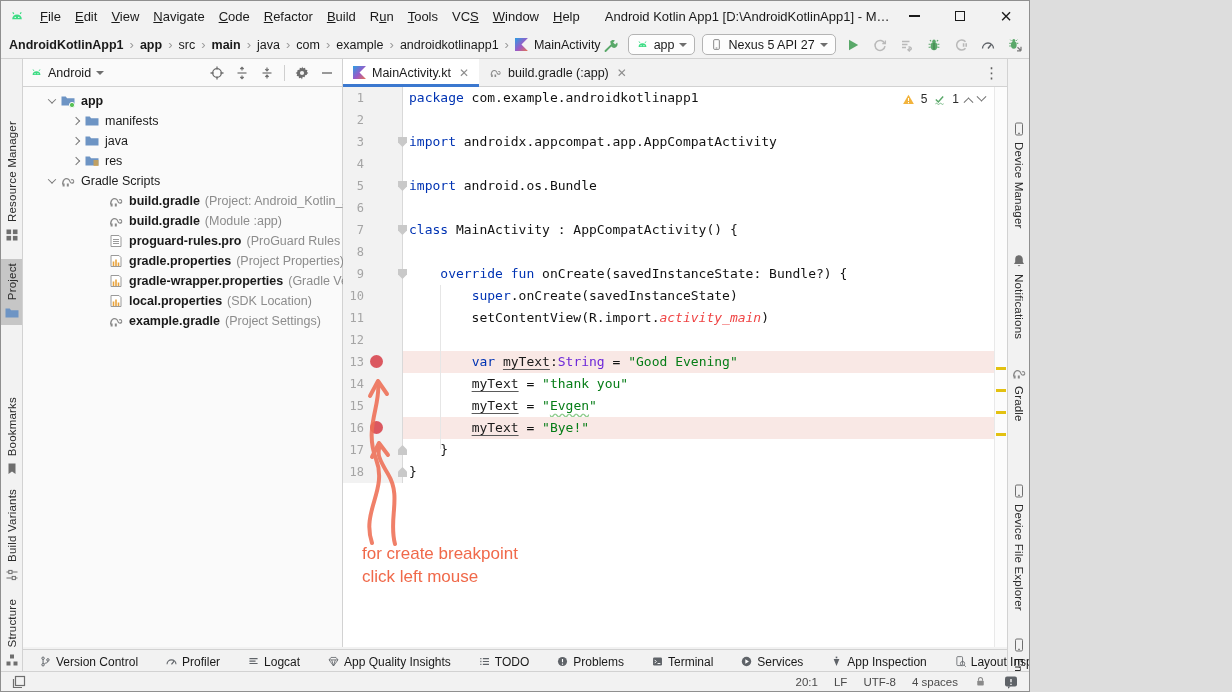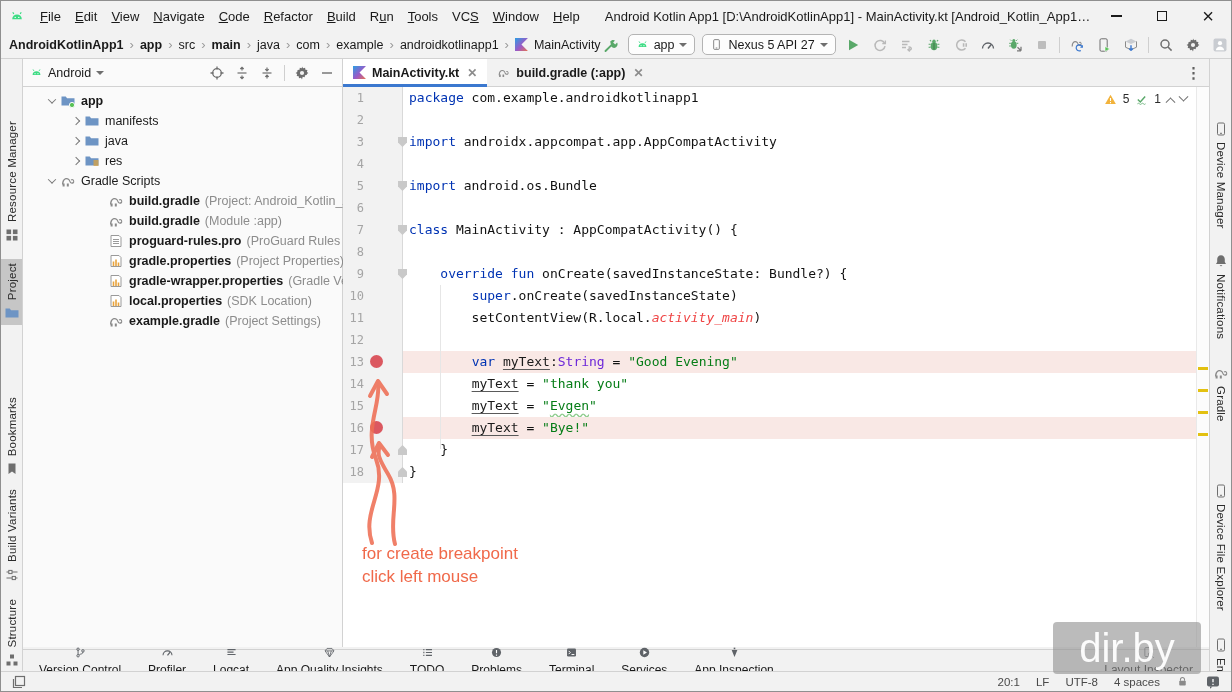--- a/index.html
+++ b/index.html
@@ -1,17 +1,17 @@
 <!DOCTYPE html>
 <html><head>
 <meta charset="utf-8">
 <style>
   html,body{margin:0;padding:0;background:#DDD;}
   *{box-sizing:border-box;}
-  .win{position:relative;width:1232px;height:692px;background:#F2F2F2;border:1px solid #8F8F8F;
+  .win{position:relative;width:1030px;height:692px;background:#F2F2F2;border:1px solid #8F8F8F;
        font-family:"Liberation Sans",sans-serif;color:#1A1A1A;overflow:hidden;}
   
   .titlebar{position:absolute;left:0;top:0;right:0;height:30px;display:flex;align-items:center;padding-left:8px;}
   .logo{width:18px;height:18px;margin-right:8px;}
   .menubar{display:flex;}
   .mitem{padding:5px 7px;font-size:13px;white-space:nowrap;}
   .wtitle{margin-left:18px;font-size:13px;white-space:nowrap;overflow:hidden;text-overflow:ellipsis;max-width:545px;}
   .winctl{margin-left:auto;display:flex;height:100%;}
   .wbtn{width:46px;height:100%;display:flex;align-items:center;justify-content:center;}
   .min-glyph{width:11px;height:2px;background:#1A1A1A;}
@@ -44,21 +44,21 @@
   .ptree{padding-top:4px;font-size:12.5px;}
   .trow{height:20px;display:flex;align-items:center;gap:5px;white-space:nowrap;}
   .trow .b{font-weight:bold;}
   .tsec{color:#8C8C8C;}
   .chv{display:inline-block;width:6px;height:6px;border-right:1.4px solid #787878;border-bottom:1.4px solid #787878;flex:0 0 auto;}
   .chv.down{transform:rotate(45deg) translate(-1px,-1px);}
   .chv.right{transform:rotate(-45deg);}
   .chvspace{width:10px;flex:0 0 10px;}
   
   .editor{position:absolute;left:342px;top:58px;right:22px;bottom:44px;background:#fff;}
-  .tabbar{height:28px;background:#F2F2F2;border-bottom:1px solid #D2D2D2;display:flex;position:relative;font-weight:bold;}
+  .tabbar{height:28px;background:#F2F2F2;border-bottom:1px solid #D2D2D2;display:flex;position:relative;}
   .tab{display:flex;align-items:center;gap:6px;padding:0 10px;font-size:12.5px;position:relative;}
   .tab.active{background:#fff;}
   .tab.active::after{content:"";position:absolute;left:0;right:0;bottom:-1px;height:3px;background:#3B78CF;}
   .tclose{color:#8C8C8C;font-size:12px;margin-left:2px;}
   .kebab{position:absolute;right:8px;top:5px;color:#5F5F5F;font-size:15px;}
   .codearea{position:absolute;top:28px;left:0;right:0;bottom:0;overflow:hidden;background:#fff;}
   .cl{height:22px;display:flex;}
   .gut{width:60px;flex:0 0 60px;background:#F2F2F2;border-right:1px solid #D9D9D9;position:relative;}
   .lnum{position:absolute;left:0;width:21px;text-align:right;font:12px/22px "DejaVu Sans Mono",monospace;color:#A5A5A5;}
   .bp{position:absolute;left:27px;top:4px;width:13px;height:13px;border-radius:50%;background:#DB5860;}
@@ -78,21 +78,21 @@
   .mark{position:absolute;right:1px;width:10px;height:3px;background:#E3C111;z-index:3;}
   .iwidget{position:absolute;top:5px;right:22px;display:flex;align-items:center;gap:6px;font-size:12px;z-index:4;color:#2B2B2B;}
   .ichv{width:7px;height:7px;border-right:1.5px solid #6E6E6E;border-bottom:1.5px solid #6E6E6E;display:inline-block;}
   .ichv.up{transform:rotate(-135deg) translate(-2px,-2px);}
   .ichv.down{transform:rotate(45deg) translate(-2px,-2px);}
   .arrows{position:absolute;left:0;top:0;width:240px;height:560px;z-index:6;pointer-events:none;}
   .anno{position:absolute;left:3px;top:455px;font-size:17px;line-height:23px;color:#F0694A;z-index:6;white-space:nowrap;margin-left:16px;}
   
   .bottombar{position:absolute;left:22px;right:22px;top:648px;height:24px;border-top:1px solid #D2D2D2;
              display:flex;align-items:center;gap:27px;padding:0 16px;font-size:12px;}
-  .bitem{display:flex;align-items:center;gap:4px;white-space:nowrap;flex-direction:column;}
+  .bitem{display:flex;align-items:center;gap:4px;white-space:nowrap;}
   .bright{margin-left:auto;}
   .statusbar{position:absolute;left:0;right:0;bottom:0;height:20px;border-top:1px solid #D2D2D2;display:flex;
              align-items:center;font-size:11.5px;color:#4A4A4A;padding:0 10px;gap:16px;background:#F2F2F2;}
   .sspacer{flex:1;}
   .watermark{position:absolute;left:1052px;top:621px;width:148px;height:52px;background:rgba(145,145,145,.62);
              border-radius:4px;display:flex;align-items:center;justify-content:center;z-index:10;}
   .watermark span{font-size:40px;color:rgba(255,255,255,.95);line-height:1;}
   
   .icon{display:inline-flex;width:16px;height:16px;flex:0 0 auto;}
   .icon svg{width:100%;height:100%;display:block;}
@@ -676,21 +676,21 @@
           <div class="cl">
             <div class="gut">
               <span class="lnum">10</span>
             </div>
             <div class="codecell"><span class="pl">        </span><span class="kw">super</span><span class="pl">.onCreate(savedInstanceState)</span></div>
           </div>
           <div class="cl">
             <div class="gut">
               <span class="lnum">11</span>
             </div>
-            <div class="codecell"><span class="pl">        setContentView(R.local.</span><span class="it">activity_main</span><span class="pl">)</span></div>
+            <div class="codecell"><span class="pl">        setContentView(R.import.</span><span class="it">activity_main</span><span class="pl">)</span></div>
           </div>
           <div class="cl">
             <div class="gut">
               <span class="lnum">12</span>
             </div>
             <div class="codecell"></div>
           </div>
           <div class="cl hl">
             <div class="gut">
               <span class="lnum">13</span>

